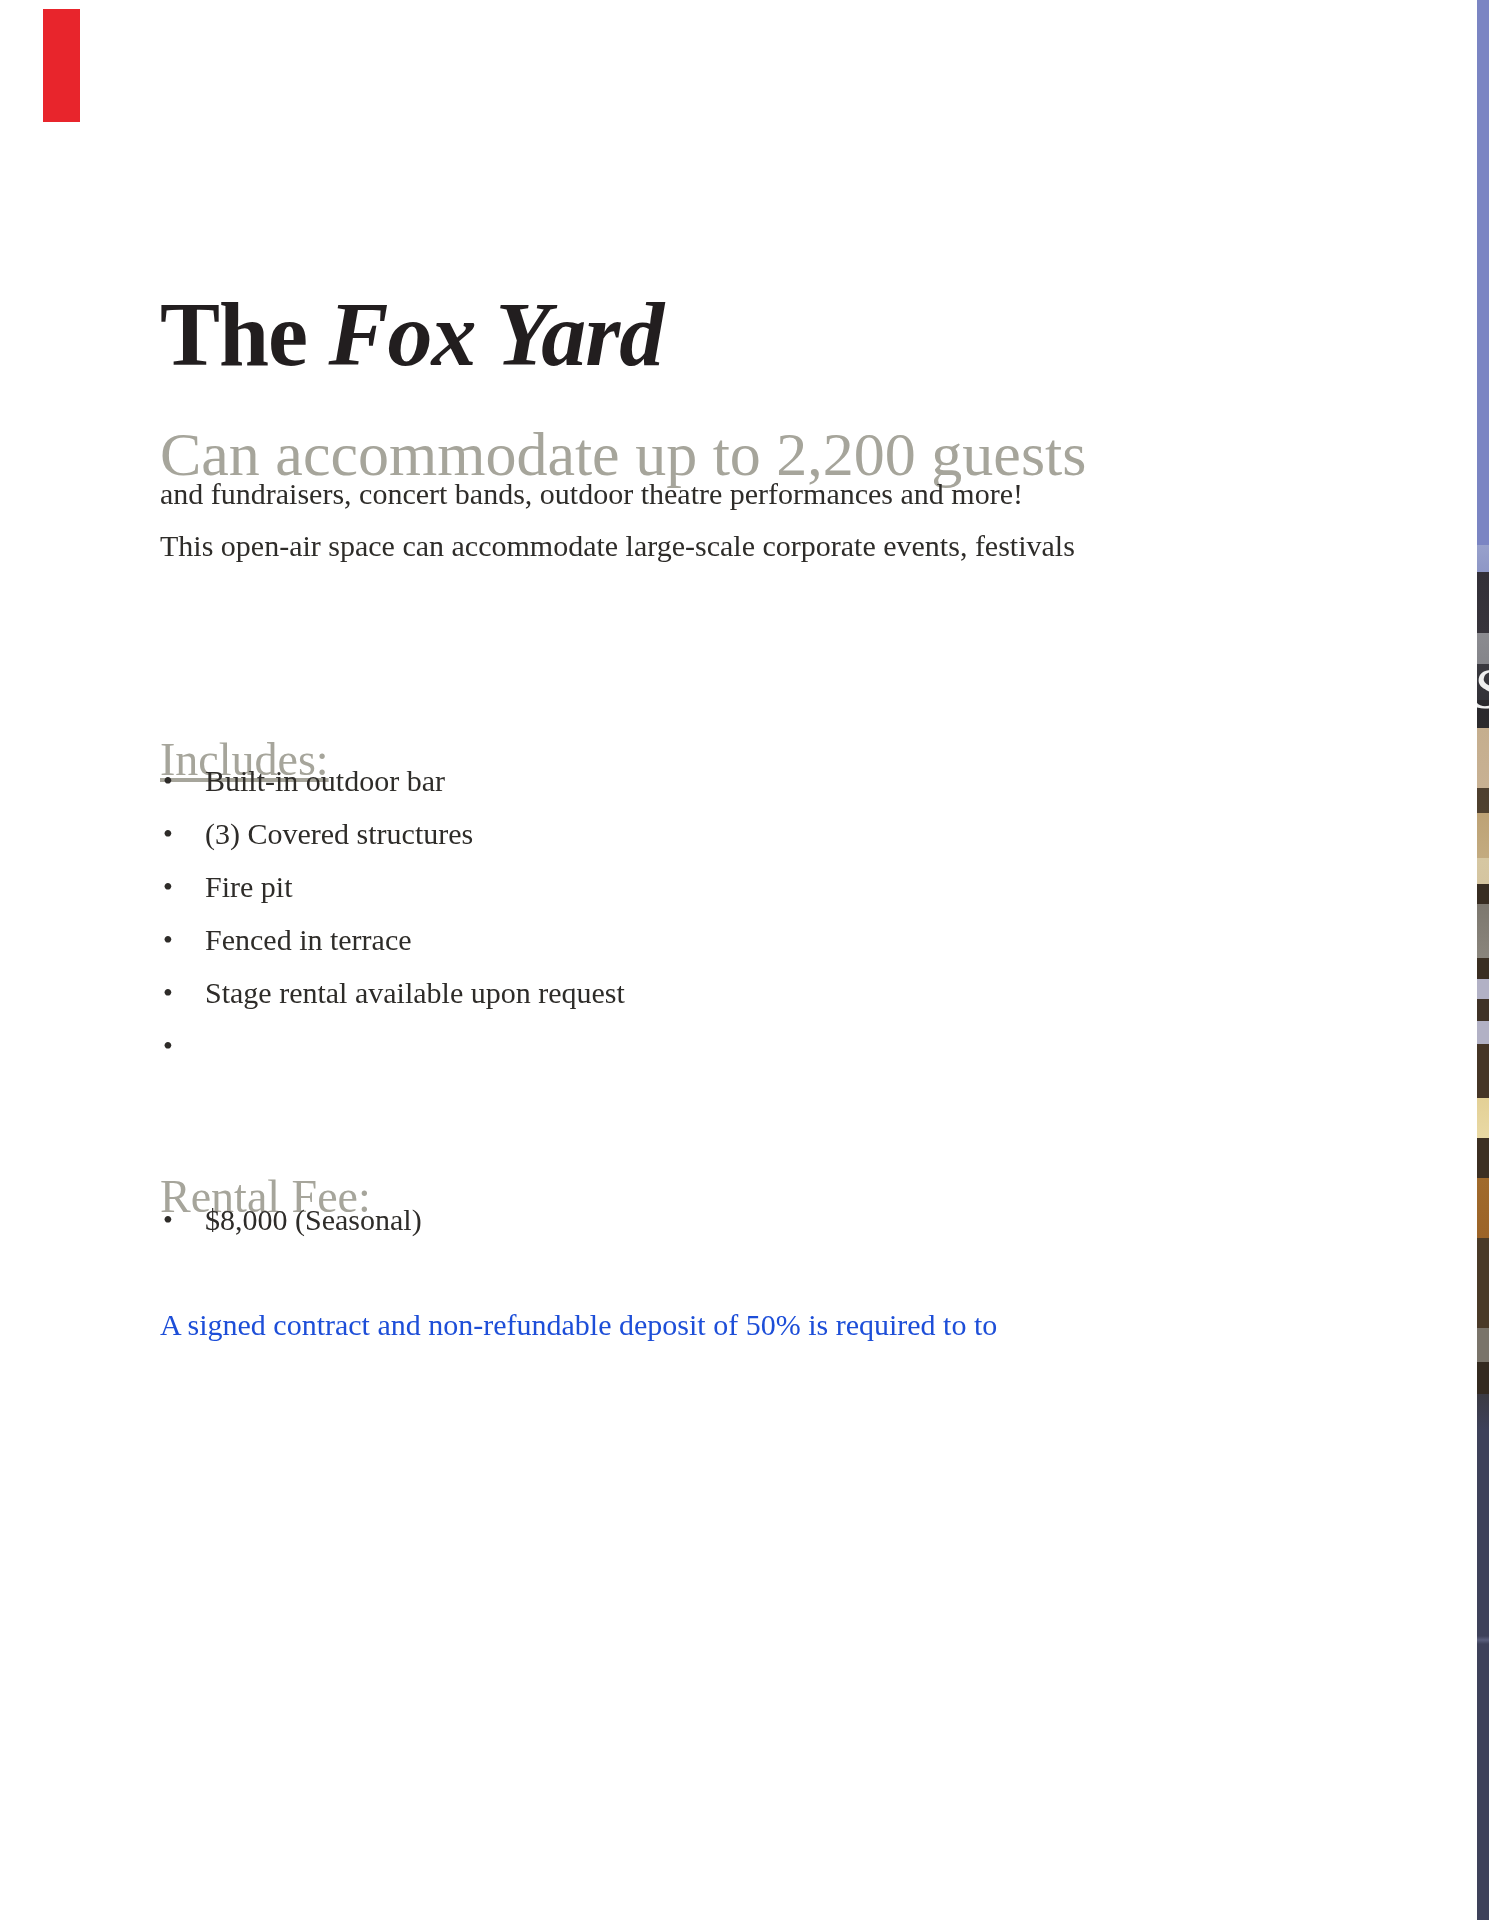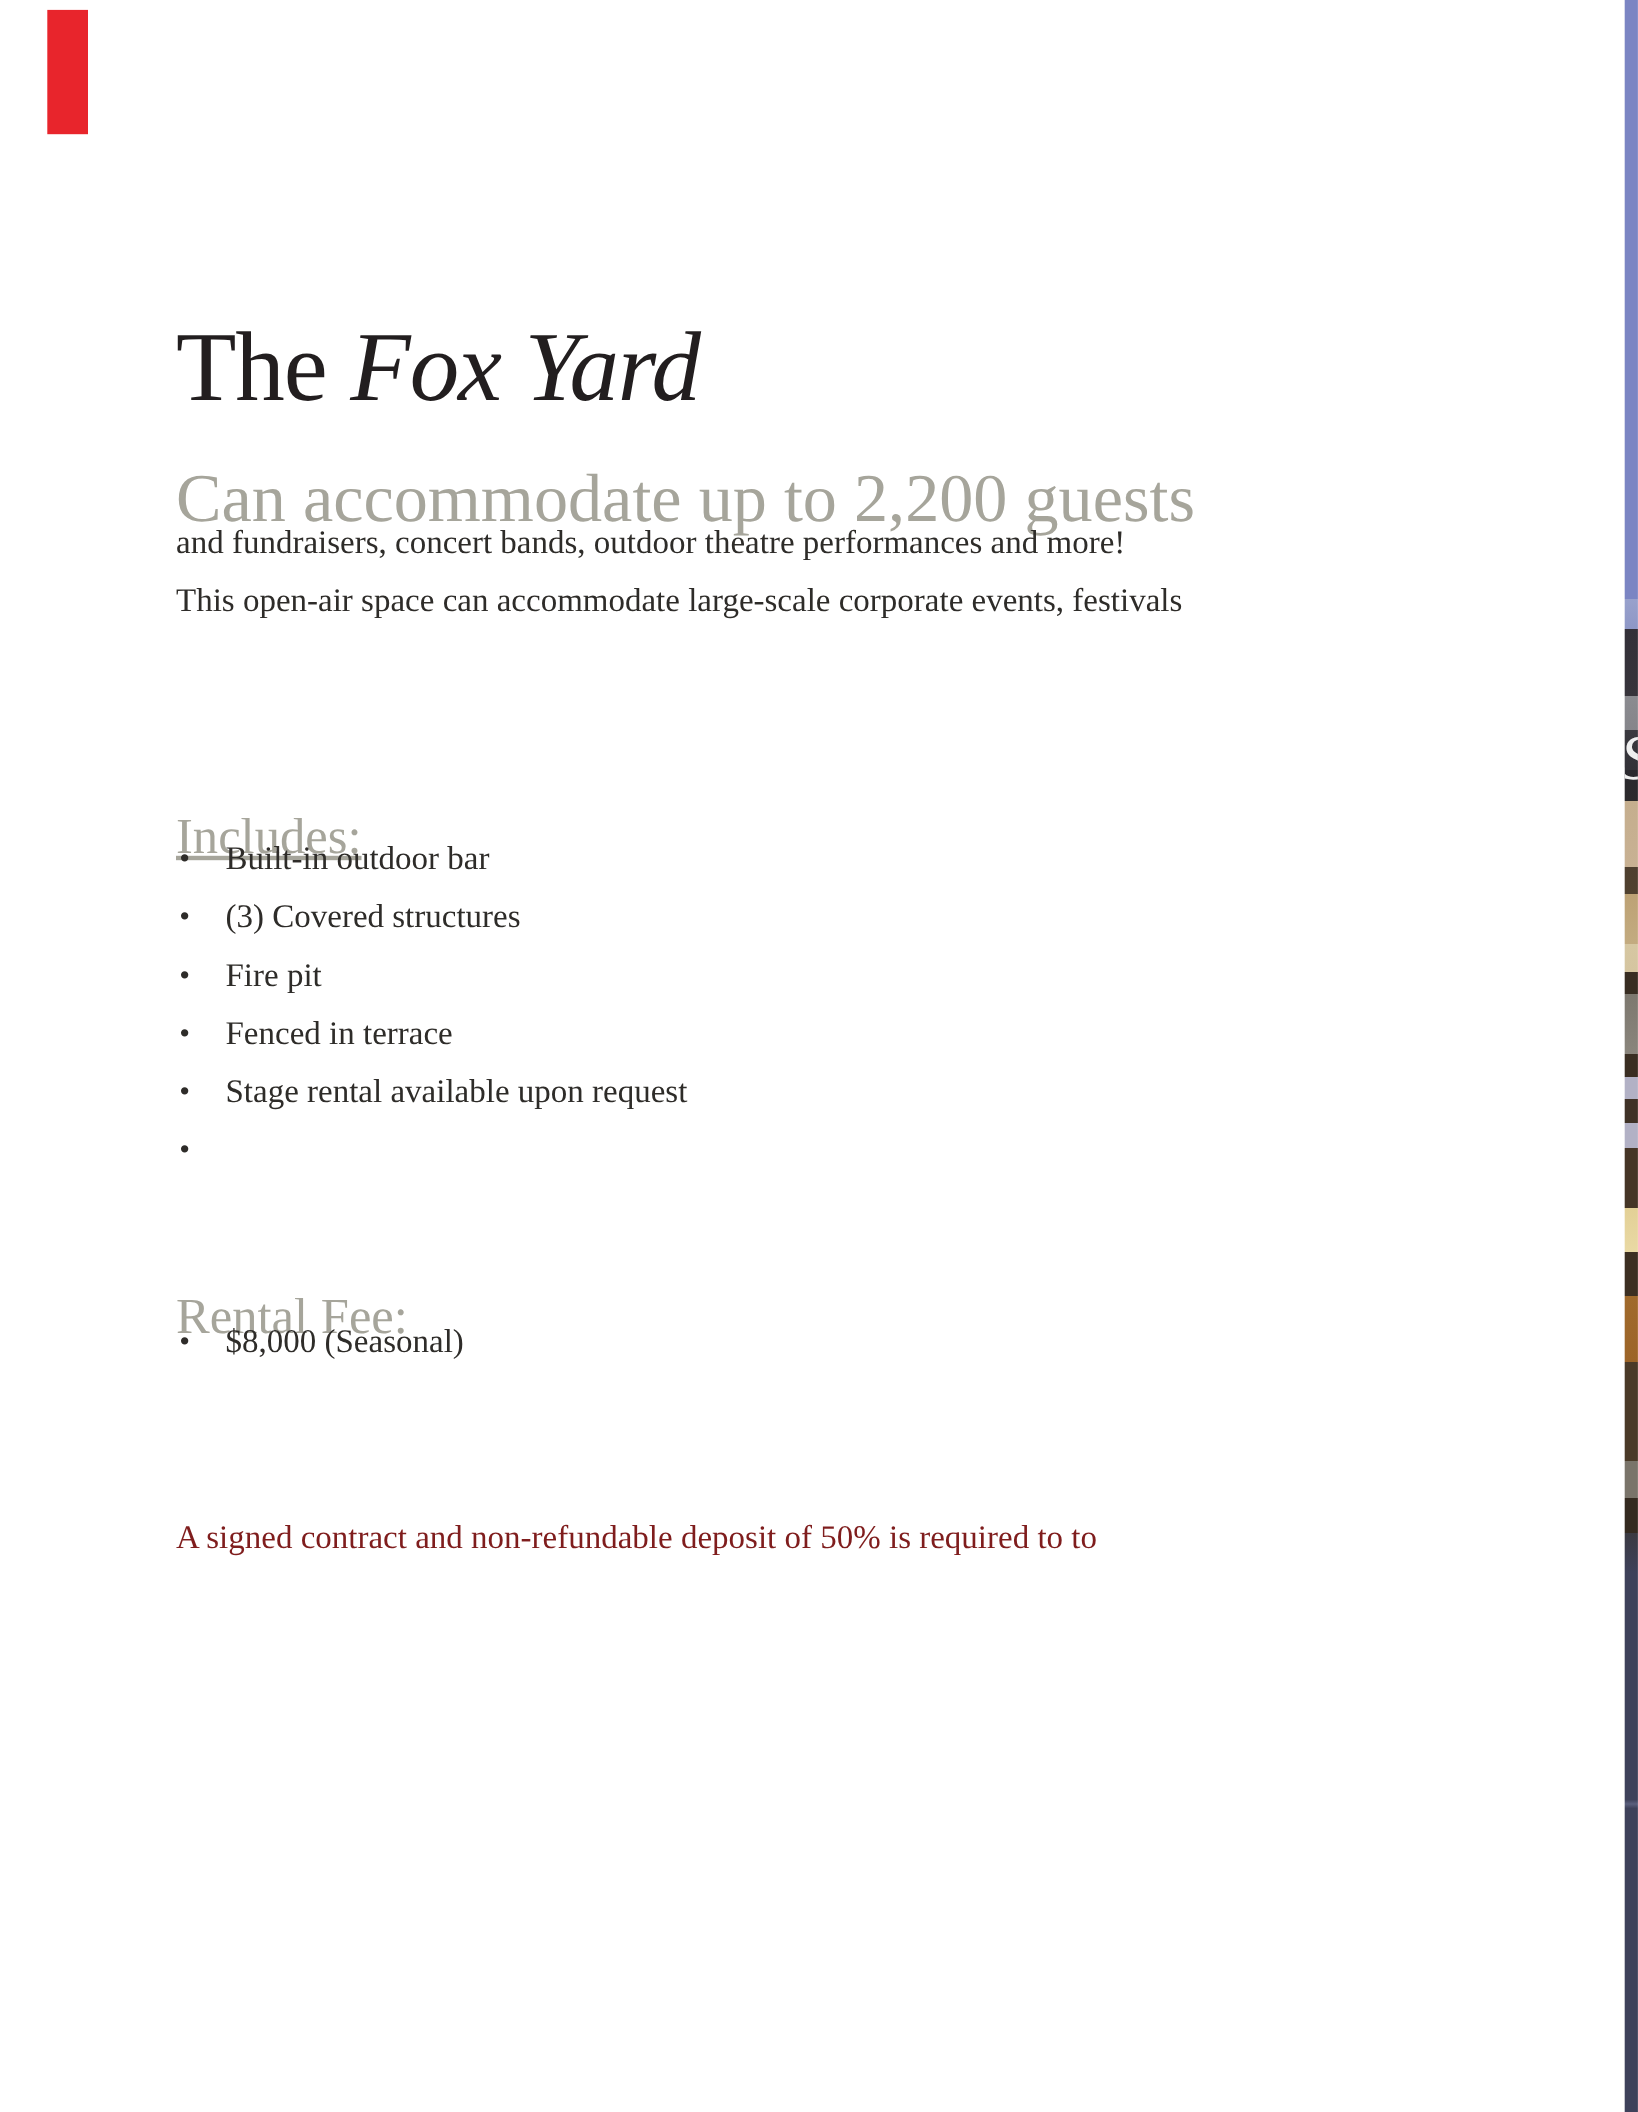--- a/index.html
+++ b/index.html
@@ -35,21 +35,21 @@
 
   .title {
     position: absolute;
     top: 228px;
     left: 0;
     font-size: 90px;
     line-height: 1.05;
     color: #221e1f;
     letter-spacing: -1px;
     white-space: nowrap;
-    font-weight: 400;
+    font-weight: 700;
   }
   .title .it {
     font-style: italic;
   }
 
   .subtitle {
     position: absolute;
     top: 369px;
     left: 0;
     font-size: 62px;
@@ -101,25 +101,25 @@
   ul.blist li .dot {
     position: absolute;
     left: 3px;
     top: 0;
     font-size: 28px;
     color: #2e2c29;
   }
 
   .note {
     position: absolute;
-    top: 1372px;
+    top: 1299px;
     left: 0;
     font-size: 30px;
     line-height: 52px;
-    color: #7f1d1d;
+    color: #1d4ed8;
   }
   .note .line { white-space: nowrap; }
 
   
   .photo-strip {
     position: absolute;
     left: 1477px;
     top: 0;
     width: 12px;
     height: 1920px;

